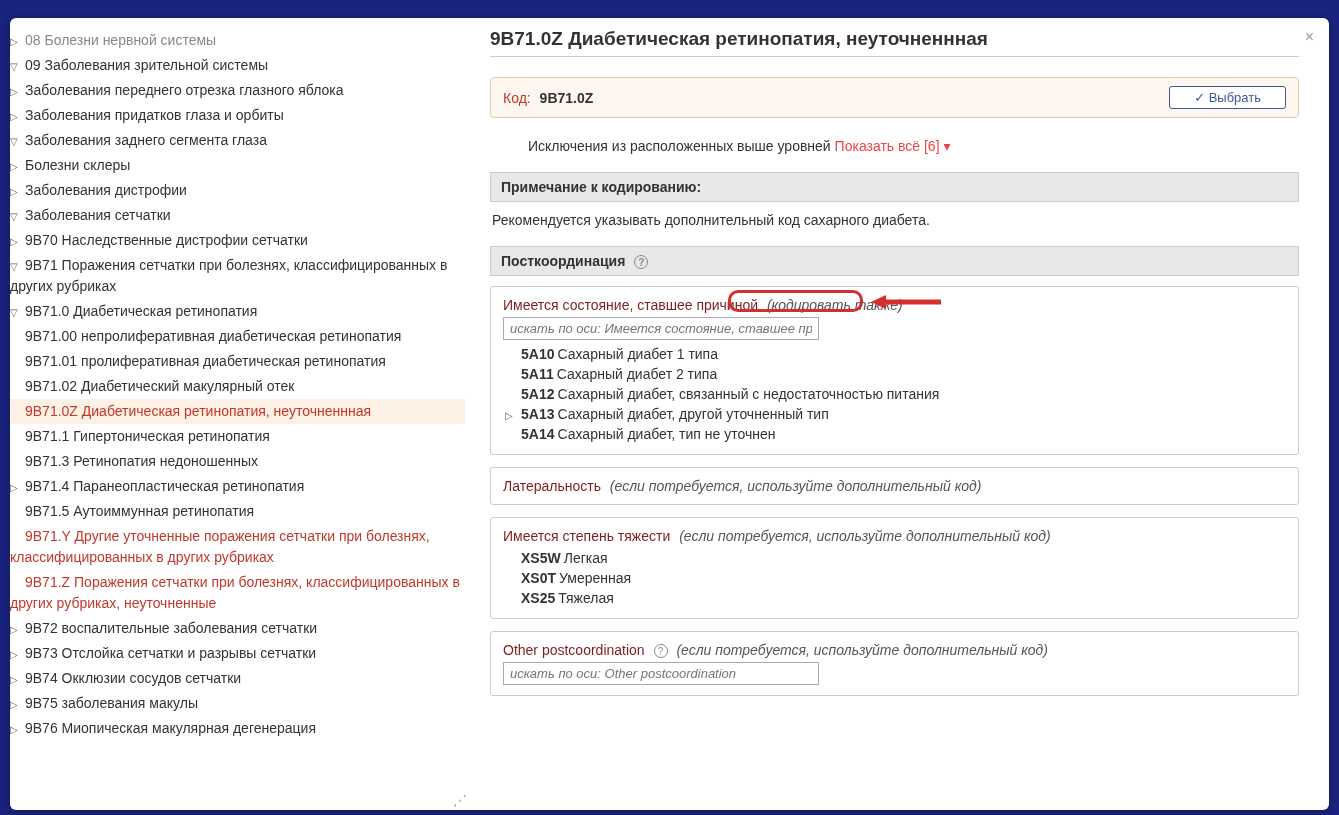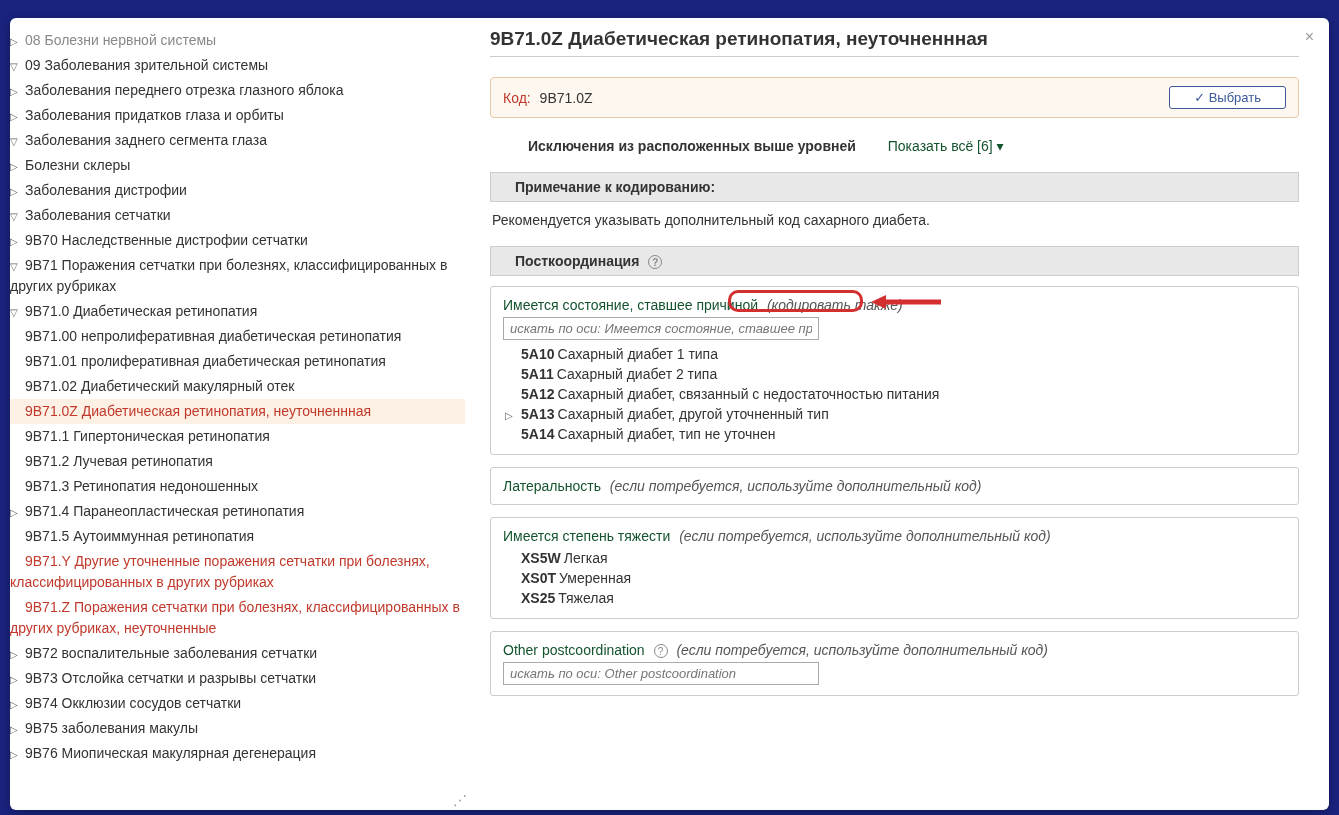--- a/index.html
+++ b/index.html
@@ -85,37 +85,37 @@
   border: 1px solid #e6c9a5;
   background: #fdf7ef;
   border-radius: 4px;
   padding: 8px 12px;
   margin-bottom: 20px;
   display: flex;
   align-items: center;
   justify-content: space-between;
 }
 .code-label { color: #c0392b; }
-.code-value { font-weight: normal; margin-left: 5px; color: #333; }
+.code-value { font-weight: bold; margin-left: 5px; color: #333; }
 .select-btn {
   border: 1px solid #3b5998;
   background: #fff;
   color: #3b5998;
   border-radius: 3px;
   padding: 3px 24px;
   font-size: 13px;
   cursor: pointer;
 }
 .excl-row { margin-bottom: 18px; font-size: 14px; }
-.excl-label { font-weight: bold; padding-left: 38px; }
-.excl-link { color: #14532d; cursor: pointer; margin-left: 28px; }
+.excl-label { font-weight: normal; padding-left: 38px; }
+.excl-link { color: #ef4444; cursor: pointer; }
 .section-header {
   background: #e8e8e8;
   border: 1px solid #ccc;
-  padding: 6px 24px;
+  padding: 6px 10px;
   font-weight: bold;
   margin-bottom: 10px;
   font-size: 14px;
 }
 .section-text { margin-bottom: 18px; padding: 0 2px; }
 .help-icon {
   display: inline-block;
   width: 14px;
   height: 14px;
   border: 1px solid #888;
@@ -126,21 +126,21 @@
   color: #888;
   margin-left: 5px;
 }
 .pc-block {
   border: 1px solid #ccc;
   border-radius: 3px;
   padding: 10px 12px;
   margin-bottom: 12px;
   position: relative;
 }
-.pc-axis-title { color: #14532d; font-size: 14px; }
+.pc-axis-title { color: #7f1d1d; font-size: 14px; }
 .pc-axis-note { font-style: italic; color: #555; margin-left: 5px; font-size: 14px; }
 .pc-search {
   width: 316px;
   border: 1px solid #aaa;
   padding: 3px 6px;
   font-size: 13px;
   margin-top: 4px;
   font-style: italic;
   color: #777;
   background: #fff;
@@ -185,21 +185,20 @@
         <li class="tree-indent-2"><span class="tree-arrow">▷</span><span class="tree-label">Заболевания дистрофии</span></li>
         <li class="tree-indent-2"><span class="tree-arrow">▽</span><span class="tree-label">Заболевания сетчатки</span></li>
         <li class="tree-indent-3"><span class="tree-arrow">▷</span><span class="tree-label">9B70 Наследственные дистрофии сетчатки</span></li>
         <li class="tree-indent-3"><span class="tree-arrow">▽</span><span class="tree-label">9B71 Поражения сетчатки при болезнях, классифицированных в других рубриках</span></li>
         <li class="tree-indent-4"><span class="tree-arrow">▽</span><span class="tree-label">9B71.0 Диабетическая ретинопатия</span></li>
         <li class="tree-indent-5"><span class="tree-arrow"></span><span class="tree-label">9B71.00 непролиферативная диабетическая ретинопатия</span></li>
         <li class="tree-indent-5"><span class="tree-arrow"></span><span class="tree-label">9B71.01 пролиферативная диабетическая ретинопатия</span></li>
         <li class="tree-indent-5"><span class="tree-arrow"></span><span class="tree-label">9B71.02 Диабетический макулярный отек</span></li>
         <li class="tree-indent-5 tree-selected"><span class="tree-arrow"></span><span class="tree-label tree-red">9B71.0Z Диабетическая ретинопатия, неуточненнная</span></li>
         <li class="tree-indent-4"><span class="tree-arrow"></span><span class="tree-label">9B71.1 Гипертоническая ретинопатия</span></li>
-        <li class="tree-indent-4"><span class="tree-arrow"></span><span class="tree-label">9B71.2 Лучевая ретинопатия</span></li>
         <li class="tree-indent-4"><span class="tree-arrow"></span><span class="tree-label">9B71.3 Ретинопатия недоношенных</span></li>
         <li class="tree-indent-4"><span class="tree-arrow">▷</span><span class="tree-label">9B71.4 Паранеопластическая ретинопатия</span></li>
         <li class="tree-indent-4"><span class="tree-arrow"></span><span class="tree-label">9B71.5 Аутоиммунная ретинопатия</span></li>
         <li class="tree-indent-4"><span class="tree-arrow"></span><span class="tree-label tree-red">9B71.Y Другие уточненные поражения сетчатки при болезнях, классифицированных в других рубриках</span></li>
         <li class="tree-indent-4"><span class="tree-arrow"></span><span class="tree-label tree-red">9B71.Z Поражения сетчатки при болезнях, классифицированных в других рубриках, неуточненные</span></li>
         <li class="tree-indent-3"><span class="tree-arrow">▷</span><span class="tree-label">9B72 воспалительные заболевания сетчатки</span></li>
         <li class="tree-indent-3"><span class="tree-arrow">▷</span><span class="tree-label">9B73 Отслойка сетчатки и разрывы сетчатки</span></li>
         <li class="tree-indent-3"><span class="tree-arrow">▷</span><span class="tree-label">9B74 Окклюзии сосудов сетчатки</span></li>
         <li class="tree-indent-3"><span class="tree-arrow">▷</span><span class="tree-label">9B75 заболевания макулы</span></li>
         <li class="tree-indent-3"><span class="tree-arrow">▷</span><span class="tree-label">9B76 Миопическая макулярная дегенерация</span></li>

